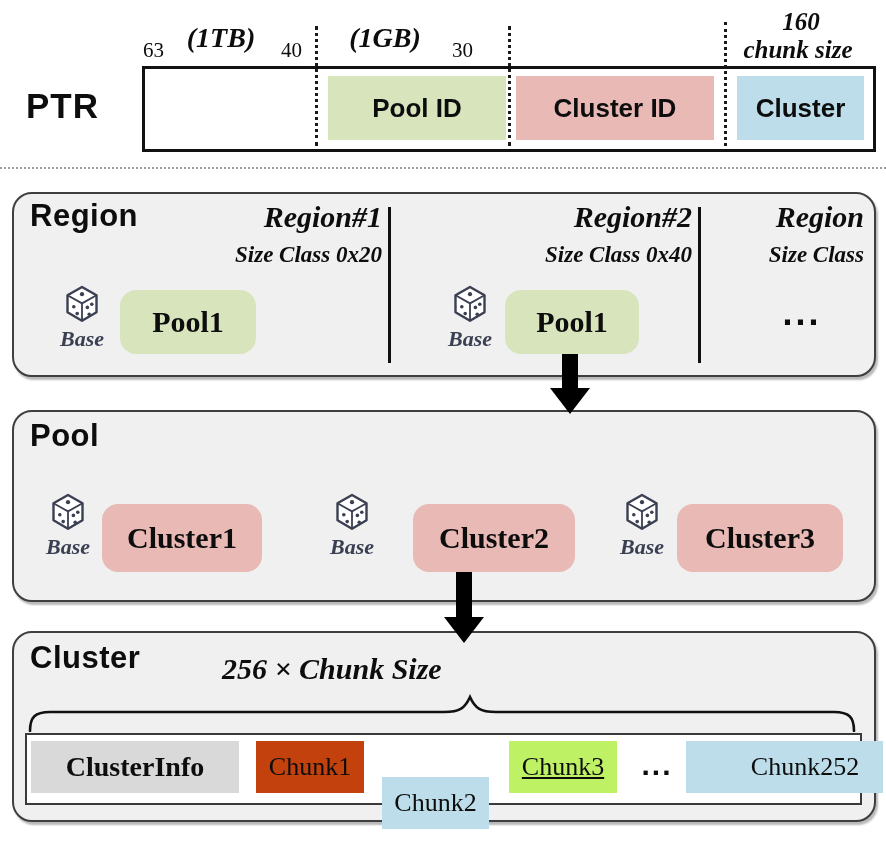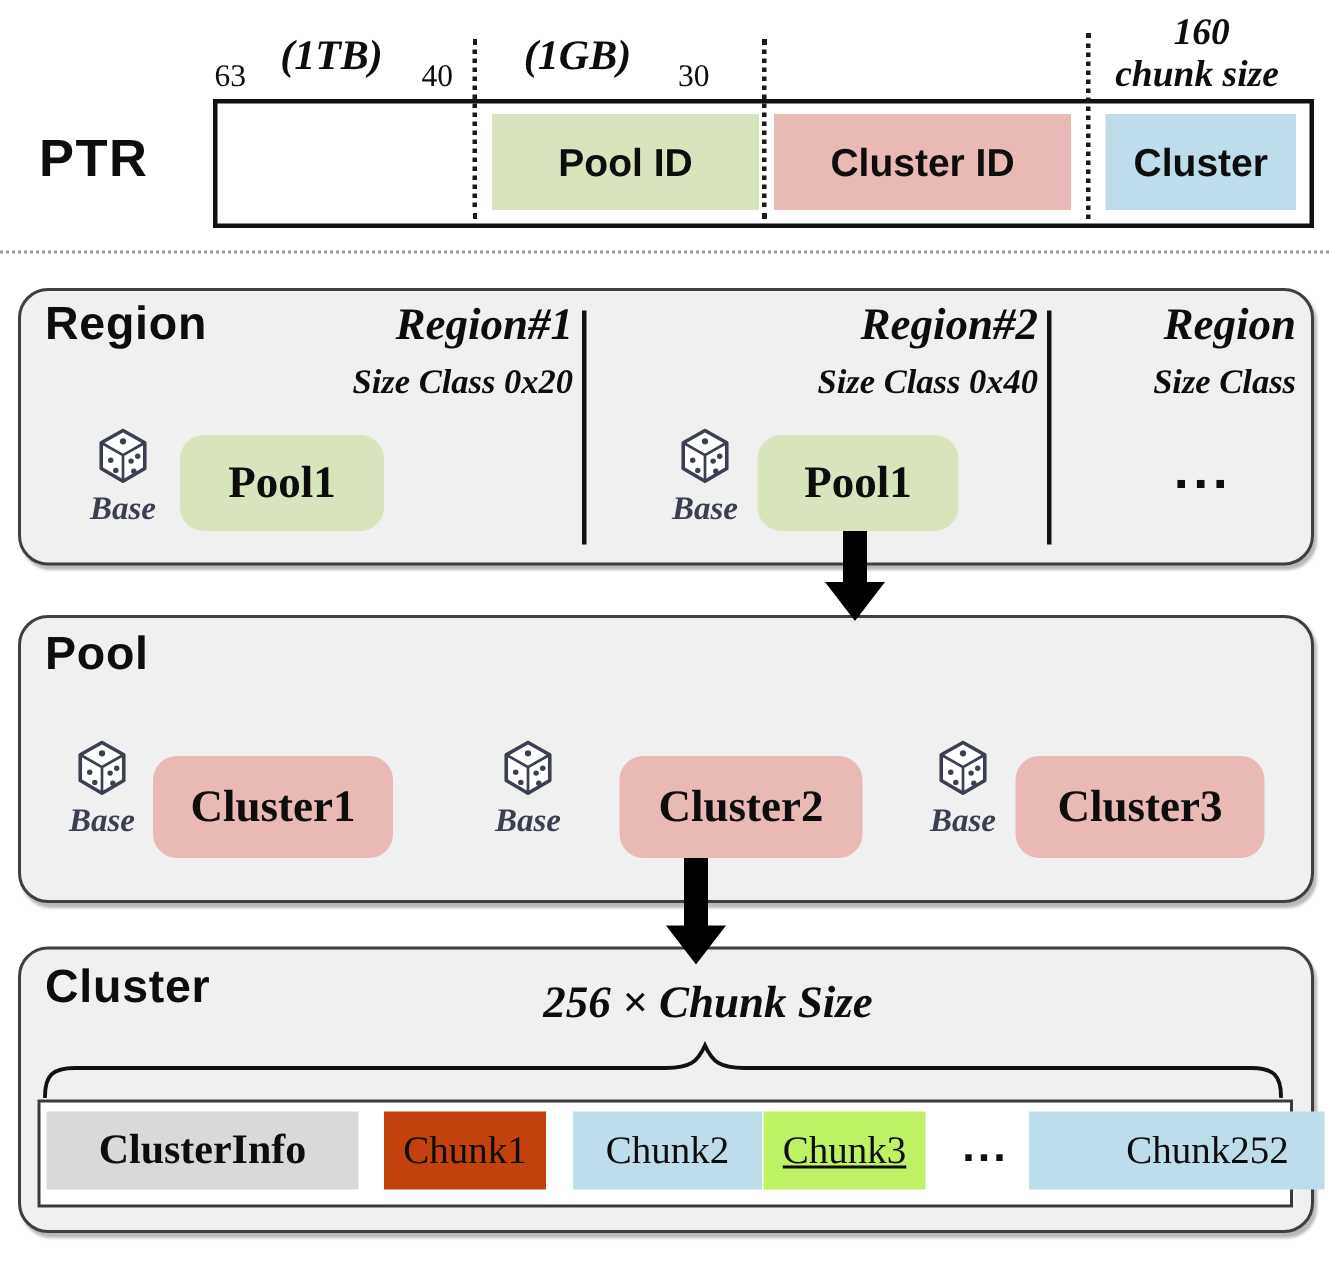--- a/index.html
+++ b/index.html
@@ -68,28 +68,28 @@
   .pill-cl1{left:102px;top:504px;width:160px;height:68px;}
   .pill-cl2{left:387px;top:504px;width:162px;height:68px;}
   .pill-cl3{left:677px;top:504px;width:166px;height:68px;}
 
   
   .arrow{z-index:2;}
   .arrow1{left:548px;top:350px;}
   .arrow2{left:442px;top:563px;}
 
   
-  .size-label{left:222px;top:652px;width:500px;text-align:center;font-size:30px;}
+  .size-label{left:222px;top:652px;width:500px;text-align:left;font-size:30px;}
   .brace{left:28px;top:694px;}
   .inner-box{left:25px;top:733px;width:833px;height:68px;background:#fff;border:2.5px solid #3a3a3a;}
   .cell{top:741px;height:52px;display:flex;align-items:center;justify-content:center;
         font-family:"Liberation Serif","DejaVu Serif",serif;font-size:26px;}
   .cell-info{left:31px;width:208px;font-weight:700;font-size:28px;}
   .cell-ch1{left:256px;width:108px;}
-  .cell-ch2{left:382px;width:126px;}
+  .cell-ch2{left:382px;width:107px;margin-top:36px;}
   .cell-ch3{left:509px;width:108px;}
   .cell-dots{left:628px;top:748px;width:58px;text-align:center;font-size:30px;font-weight:700;letter-spacing:2px;}
   .cell-ch252{left:686px;width:156px;padding-left:41px;}
 </style>
 </head>
 <body>
 
 <div id="canvas">
 
   <svg width="0" height="0" style="position:absolute" aria-hidden="true">

